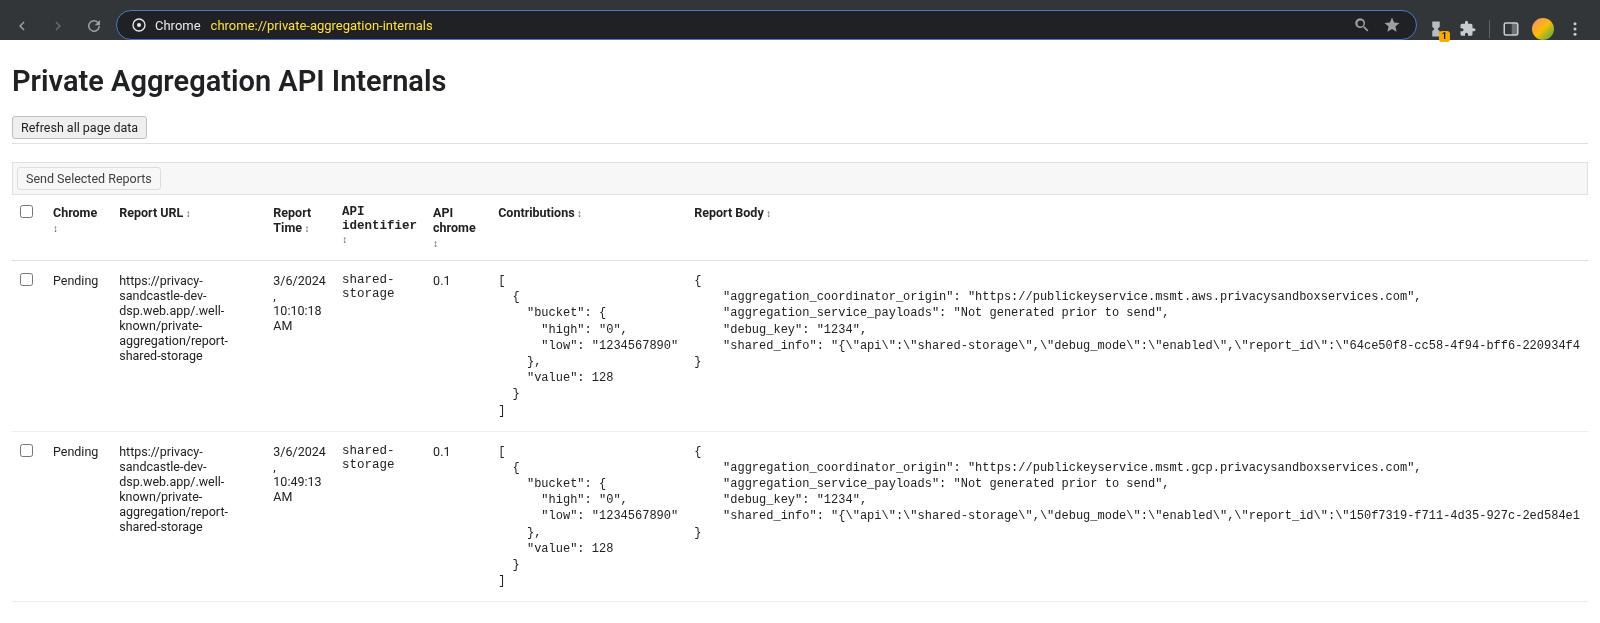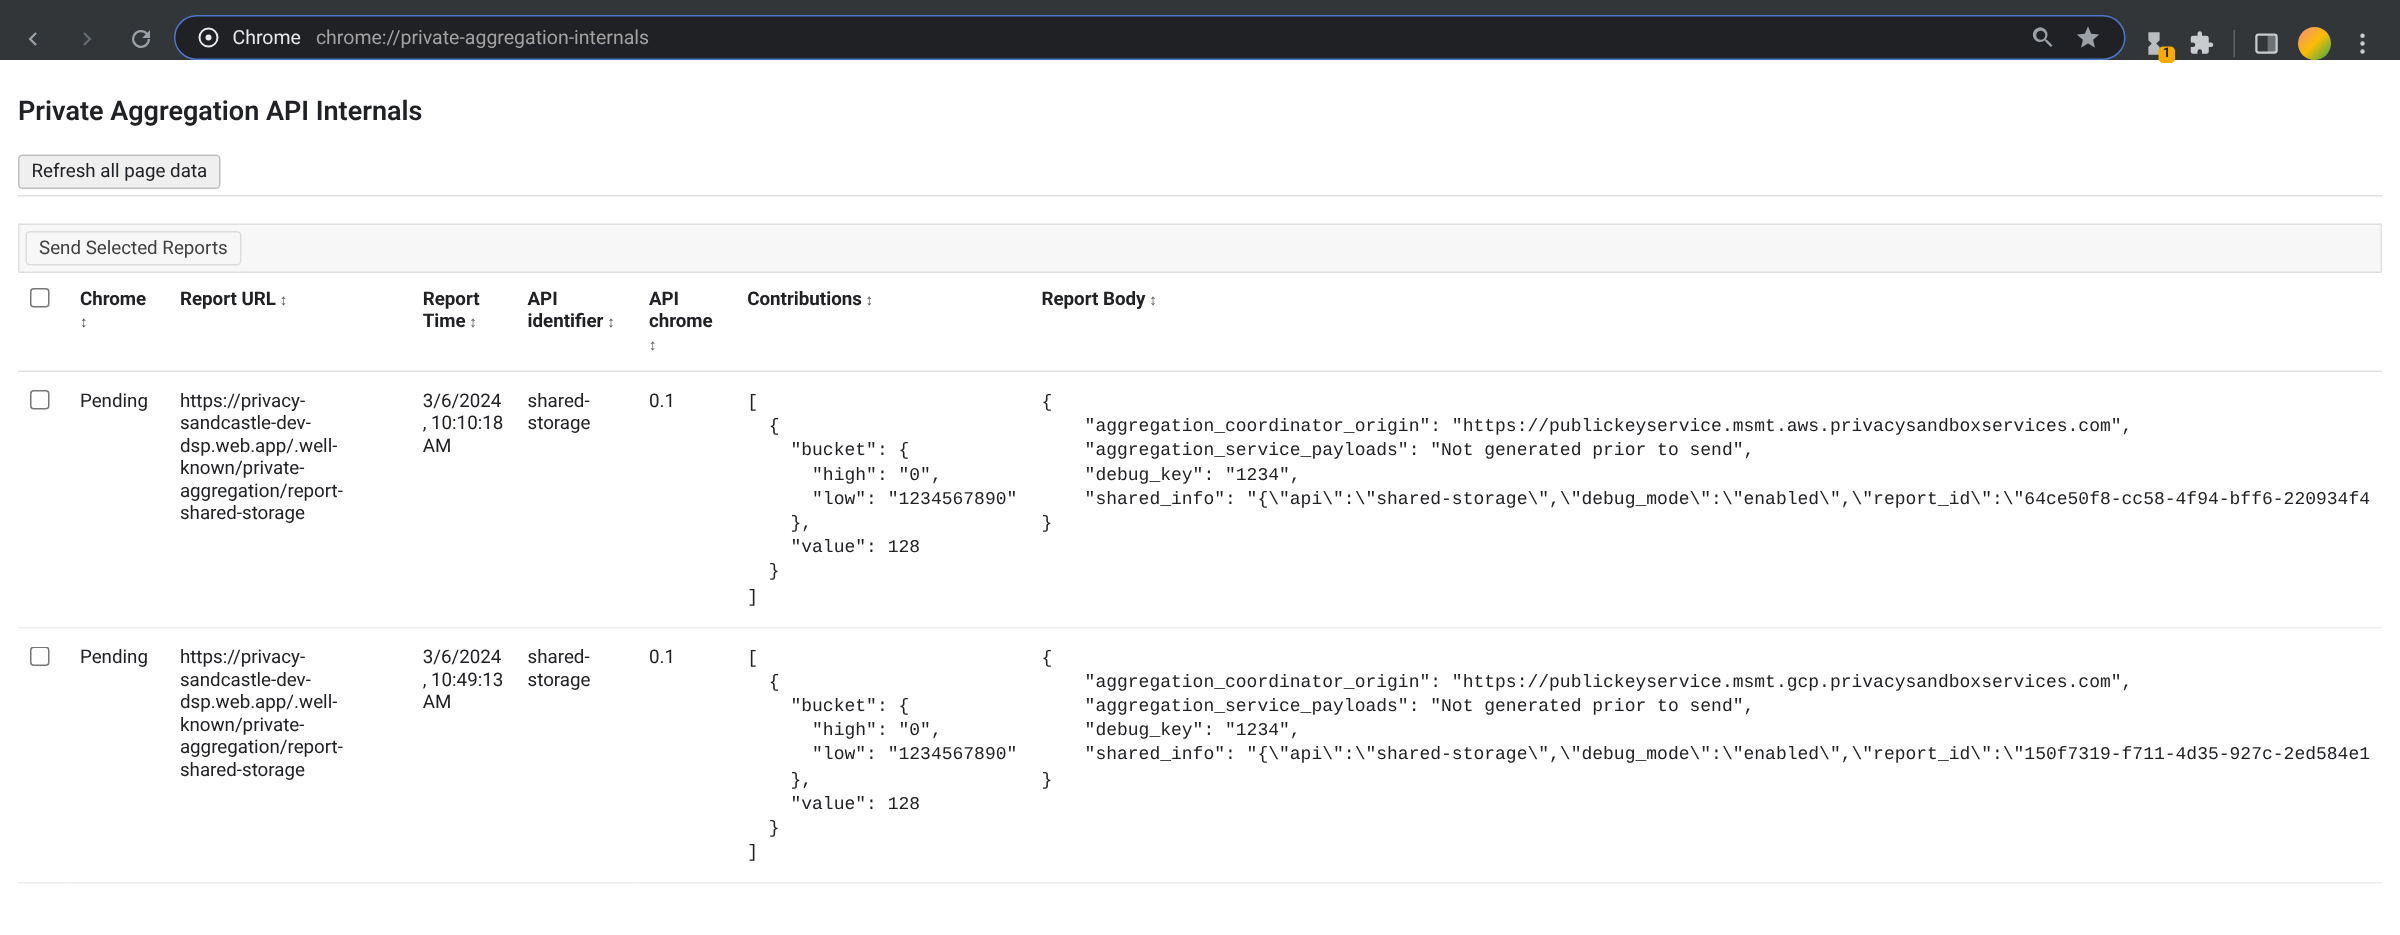--- a/index.html
+++ b/index.html
@@ -5,49 +5,49 @@
     * { margin: 0; padding: 0; box-sizing: border-box; }
     body { font-family: -apple-system, BlinkMacSystemFont, 'Segoe UI', Roboto, sans-serif; font-size: 13px; color: #202124; background: #fff; }
 
     
     .browser-toolbar { background: #323639; height: 40px; display: flex; align-items: flex-end; padding: 0 8px; gap: 8px; }
     .nav-btn { width: 28px; height: 28px; display: flex; align-items: center; justify-content: center; color: #9aa0a6; border-radius: 14px; cursor: pointer; }
     .nav-btn svg { width: 18px; height: 18px; }
     .omnibox { flex: 1; background: #202124; border: 1px solid #4e77c9; border-radius: 17px; height: 30px; display: flex; align-items: center; padding: 0 14px; gap: 10px; color: #e8eaed; }
     .omnibox .site-chip { display: flex; align-items: center; gap: 8px; font-size: 13px; color: #e8eaed; }
     .omnibox .site-chip svg { width: 16px; height: 16px; }
-    .omnibox .url { font-size: 13px; color: #a3a3a3; white-space: nowrap; }
+    .omnibox .url { font-size: 13px; color: #fde047; white-space: nowrap; }
     .omnibox-spacer { flex: 1; }
     .omnibox-icon { color: #9aa0a6; width: 20px; height: 20px; display: flex; align-items: center; justify-content: center; }
     .toolbar-right { display: flex; align-items: center; gap: 10px; padding-right: 6px; }
     .toolbar-icon { color: #c8cccf; width: 22px; height: 22px; display: flex; align-items: center; justify-content: center; position: relative; cursor: pointer; }
     .toolbar-icon svg { width: 18px; height: 18px; }
     .badge { position: absolute; bottom: -2px; right: -3px; background: #f9ab00; color: #202124; font-size: 9px; font-weight: 700; border-radius: 3px; padding: 0 3px; line-height: 11px; }
     .toolbar-sep { width: 1px; height: 18px; background: #5f6368; }
     .avatar { width: 22px; height: 22px; border-radius: 50%; background: linear-gradient(135deg, #f28b82, #fbbc04, #34a853); }
 
     
     .page { padding: 12px 12px 24px 12px; }
-    h1.title { font-size: 18px; font-weight: 600; margin: 12px 0 18px 0; }
+    h1.title { font-size: 29px; font-weight: 600; margin: 12px 0 18px 0; }
     .btn-row { display: flex; gap: 18px; }
     .btn { background: #efefef; border: 1px solid #bfbfbf; border-radius: 3px; padding: 3px 8px; font-size: 12.5px; cursor: pointer; color: #202124; font-family: inherit; }
     .btn[disabled] { color: #404040; background: #f7f7f7; border-color: #ddd; cursor: default; }
     hr.sep { border: none; border-top: 1px solid #e0e0e0; margin: 4px 0 18px 0; }
     h2.section { font-size: 15px; font-weight: 700; margin-bottom: 8px; }
     .send-row { background: #f7f7f7; border: 1px solid #e0e0e0; padding: 4px 4px; }
 
     table.grid { width: 100%; border-collapse: collapse; table-layout: auto; }
     table.grid th { text-align: left; font-size: 12.5px; font-weight: 700; padding: 10px 8px; vertical-align: top; border-bottom: 1px solid #e0e0e0; white-space: normal; }
     table.grid td { text-align: left; font-size: 12.5px; padding: 12px 8px; vertical-align: top; border-bottom: 1px solid #eee; }
     table.grid th.sortable::after { content: " ↕"; font-size: 10px; color: #555; }
     .col-check { width: 36px; text-align: center; }
     .col-status { width: 70px; }
     .col-url { width: 230px; margin-left: 40px; }
     .col-time { width: 80px; }
-    .col-api { width: 90px; }
+    .col-api { width: 90px; font-family: Liberation Mono, monospace; }
     .col-ver { width: 70px; }
     .col-contrib { width: 170px; }
     td.wrap { word-break: break-word; }
     pre.mono { font-family: Menlo, Consolas, "Courier New", monospace; font-size: 12px; line-height: 1.35; white-space: pre; }
     pre.mono.nowrap { white-space: pre; overflow: hidden; }
     input[type="checkbox"] { width: 13px; height: 13px; }
   </style>
 </head>
 <body>
 

